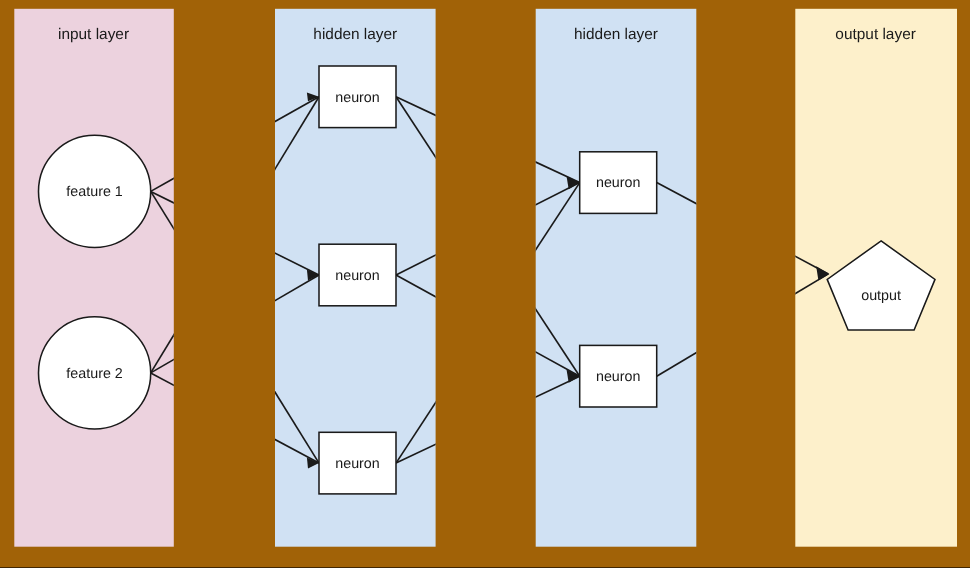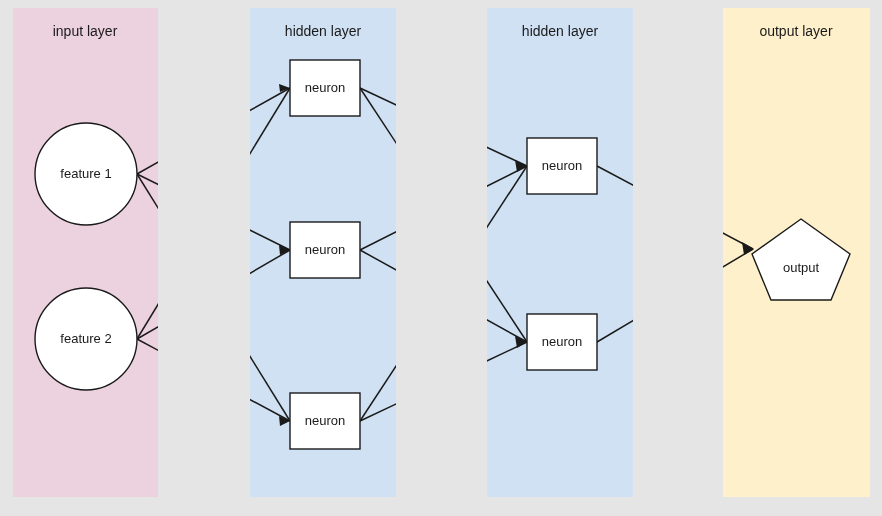--- a/index.html
+++ b/index.html
@@ -4,21 +4,21 @@
 <style>
   html, body {
     margin: 0;
     padding: 0;
     background: #000000;
   }
   #canvas {
     position: relative;
     width: 882px;
     height: 516px;
-    background: #e5e5e5;
+    background: #a16207;
     overflow: hidden;
     font-family: "Liberation Sans", sans-serif;
   }
   #canvas svg {
     position: absolute;
     top: 0;
     left: 0;
     width: 882px;
     height: 516px;
   }

